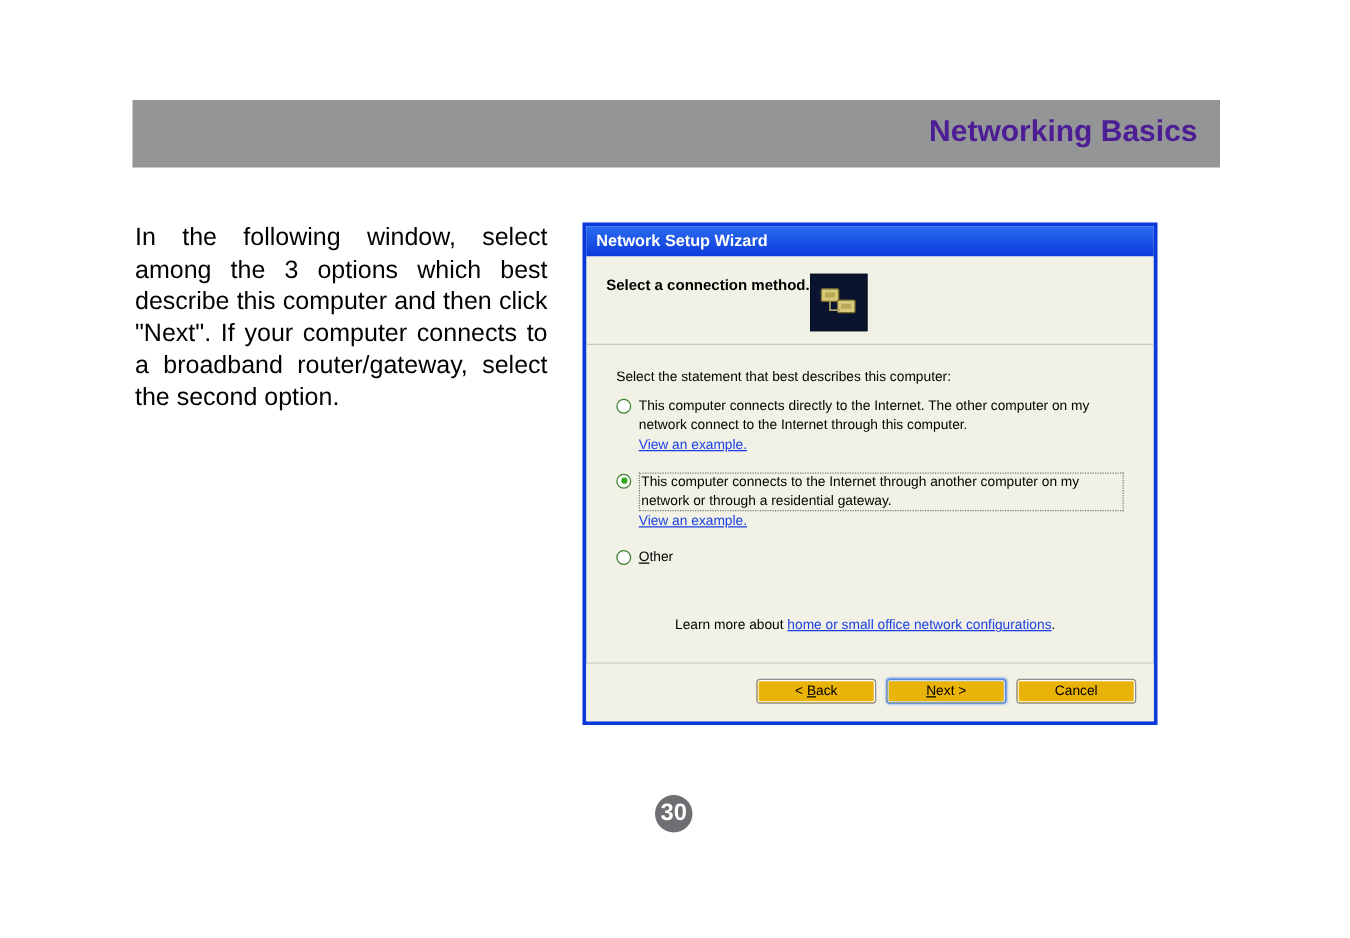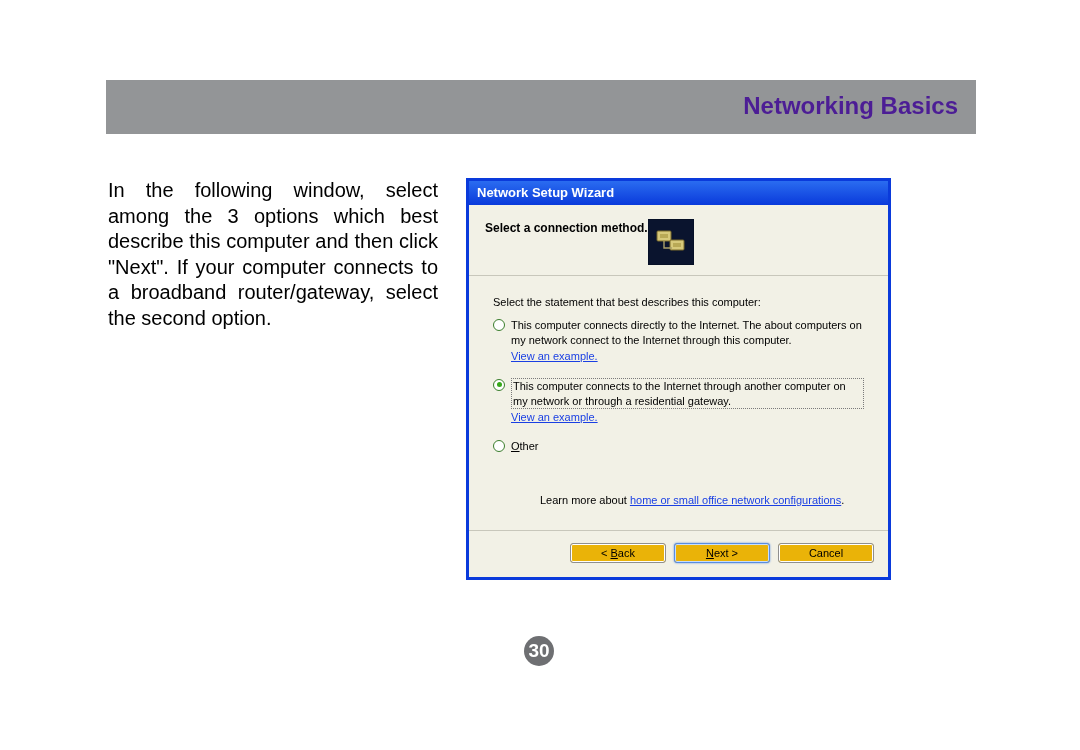--- a/index.html
+++ b/index.html
@@ -45,21 +45,21 @@
     line-height: 1.28;
     text-align: justify;
     color: #000;
   }
 
   
   .dialog {
     position: absolute;
     left: 466px;
     top: 178px;
-    width: 425px;
+    width: 460px;
     border: 3px solid #0a3adb;
     background: #f2f1e6;
     box-sizing: border-box;
   }
   .dialog-titlebar {
     background: linear-gradient(#2a6cf0, #0a3adb);
     color: #fff;
     font-weight: bold;
     font-size: 13px;
     padding: 4px 8px 5px 8px;
@@ -238,21 +238,21 @@
       </div>
     </div>
     <div class="divider"></div>
 
     <div class="dialog-body">
       <div class="prompt">Select the statement that best describes this computer:</div>
 
       <div class="option-row">
         <span class="radio"></span>
         <span class="opt-text">
-          <span class="opt-main">This computer connects directly to the Internet. The about computers on my network connect to the Internet through this computer.</span><br>
+          <span class="opt-main">This computer connects directly to the Internet. The other computer on my network connect to the Internet through this computer.</span><br>
           <span class="example-link">View an example.</span>
         </span>
       </div>
 
       <div class="option-row">
         <span class="radio">
             <span class="dot"></span>
           </span>
         <span class="opt-text">
           <span class="opt-sel">

